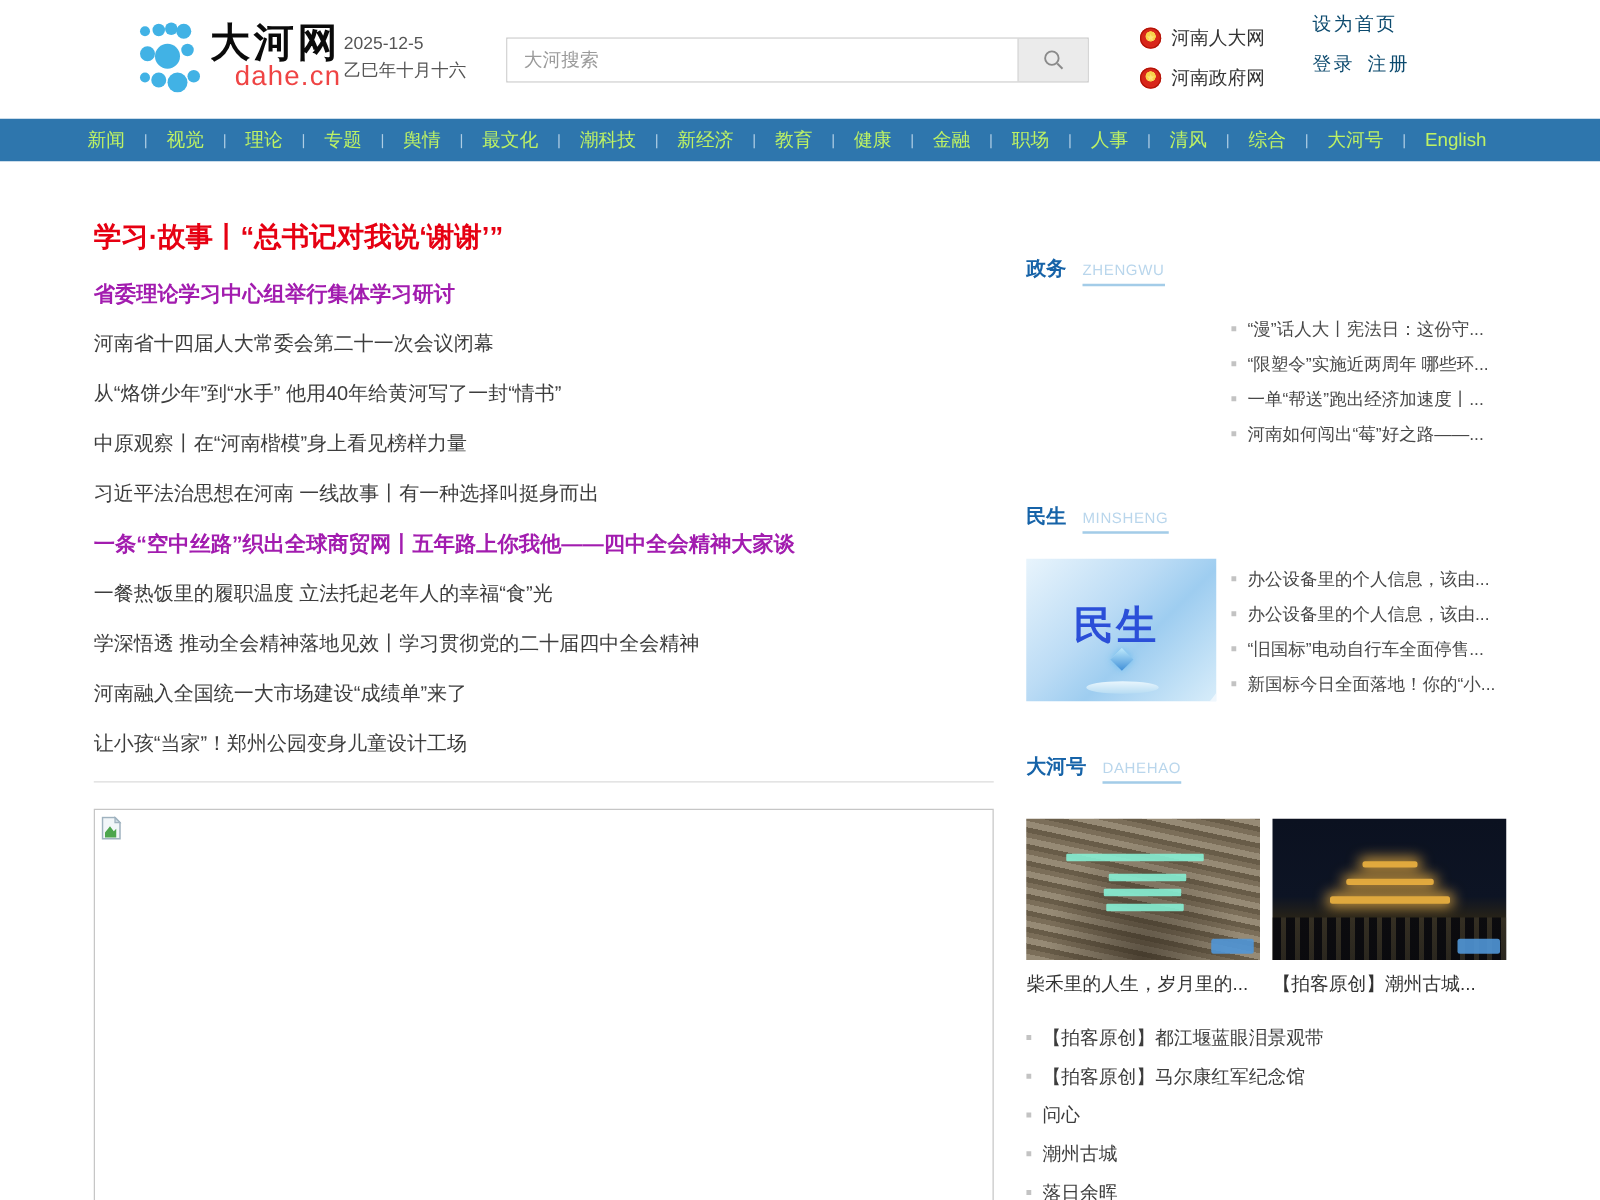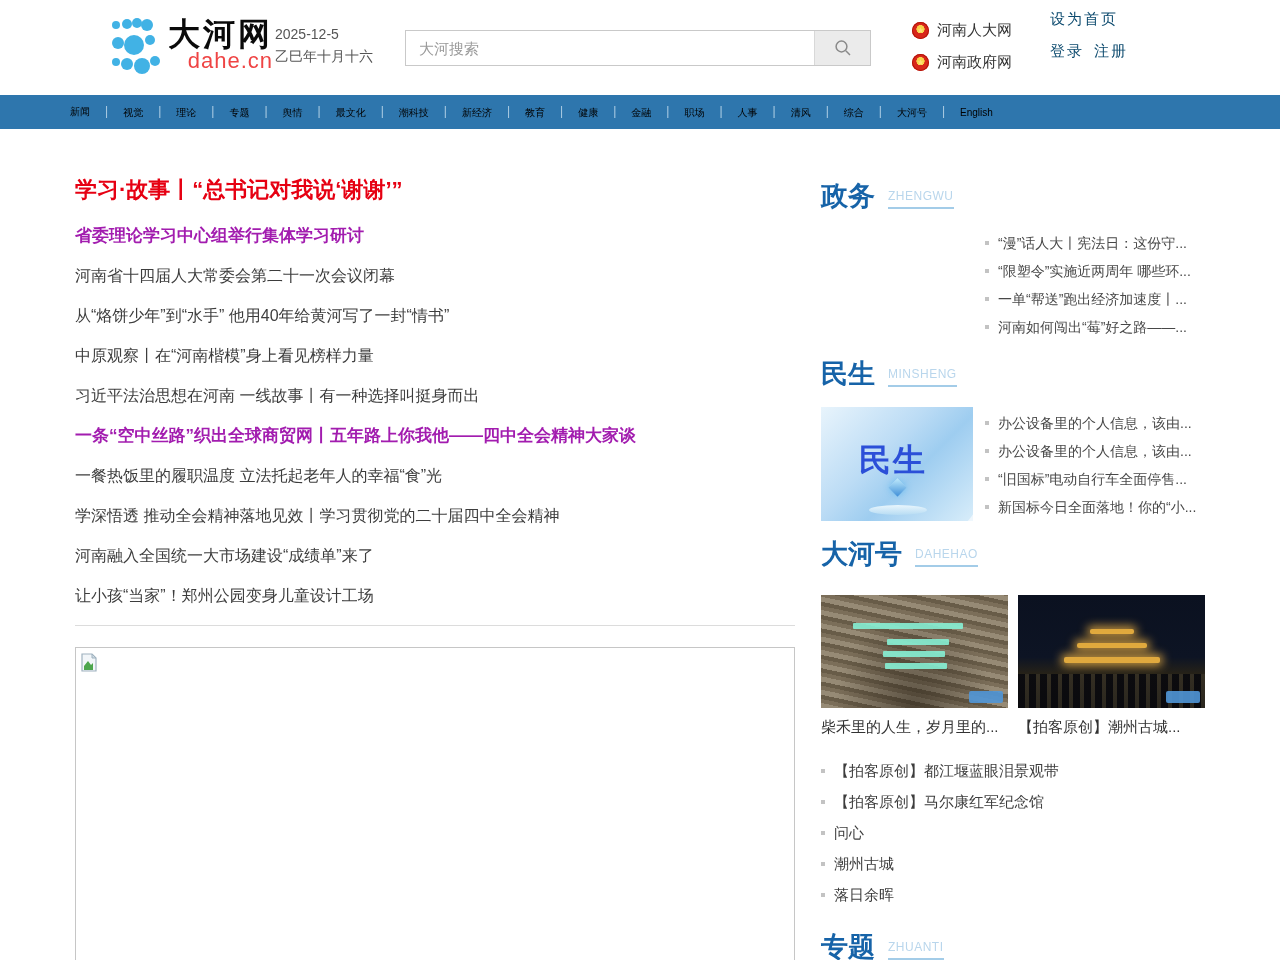--- a/index.html
+++ b/index.html
@@ -29,42 +29,42 @@
     background:radial-gradient(circle at 50% 42%, #f8d24a 0 30%, #d8261a 33%);
     box-shadow:inset 0 0 0 1px #b31408; color:#ffe27a; font-size:8px; line-height:17px;
     text-align:center; margin-right:8px; flex:0 0 auto; }
   .quicklinks { position:absolute; left:980px; top:10px; font-size:15px; color:#0c4a6e; }
   .quicklinks .ql-row { height:24px; margin-bottom:8px; display:flex; gap:10px; white-space:nowrap; }
   .quicklinks span { cursor:pointer; letter-spacing:2px; }
 
   
   .nav { background:#2e76ad; height:34px; }
   .nav-inner { width:1140px; margin:0 auto; height:34px; display:flex; align-items:center; }
-  .nav-inner li { color:#000000; font-size:10px; cursor:pointer; white-space:nowrap; }
+  .nav-inner li { color:#bef264; font-size:15px; cursor:pointer; white-space:nowrap; }
   .nav-inner li + li::before { content:"|"; color:#aecde4; font-size:12px; margin:0 15px;
     position:relative; top:-1px; cursor:default; }
 
   
   .main { width:1140px; margin:0 auto; display:flex; }
   .col-left { width:725px; padding-left:5px; }
   .col-right { width:384px; margin-left:26px; }
 
   
   .top-headline { margin-top:46px; font-size:22px; font-weight:bold; color:#e60012;
     line-height:30px; cursor:pointer; white-space:nowrap; }
   .news-list { margin-top:11px; }
   .news-list li { height:40px; line-height:40px; font-size:16px; color:#3d3d3d;
     white-space:nowrap; overflow:hidden; cursor:pointer; }
   .news-list li.bold { font-weight:bold; color:#a21caf; font-size:17px; }
   .divider { border-top:1px solid #dcdcdc; margin-top:9px; }
   .imgbox { margin-top:21px; height:400px; border:1px solid #c6c6c6; padding:5px; }
 
   
   .sec-head { display:flex; align-items:flex-end; }
-  .sec-title { font-size:27px; font-weight:bold; color:#1663a8; line-height:26px; }
+  .sec-title { font-size:16px; font-weight:bold; color:#1663a8; line-height:26px;margin-top:20px; }
   .sec-pinyin { margin-left:13px; font-size:12px; color:#b9d6ec; letter-spacing:.5px;
     border-bottom:2px solid #a3cce8; padding-bottom:5px; line-height:12px; }
   .sec-zhengwu { margin-top:54px; }
   .zw-list { margin-top:20px; margin-left:164px; }
   .s-item { font-size:14px; color:#484848; line-height:28px; white-space:nowrap;
     overflow:hidden; cursor:pointer; }
   .bullet { display:inline-block; width:4px; height:4px; background:#c3c3c3;
     margin-right:9px; vertical-align:3px; }
   .sec-minsheng { margin-top:20px; }
   .ms-row { margin-top:20px; display:flex; }

